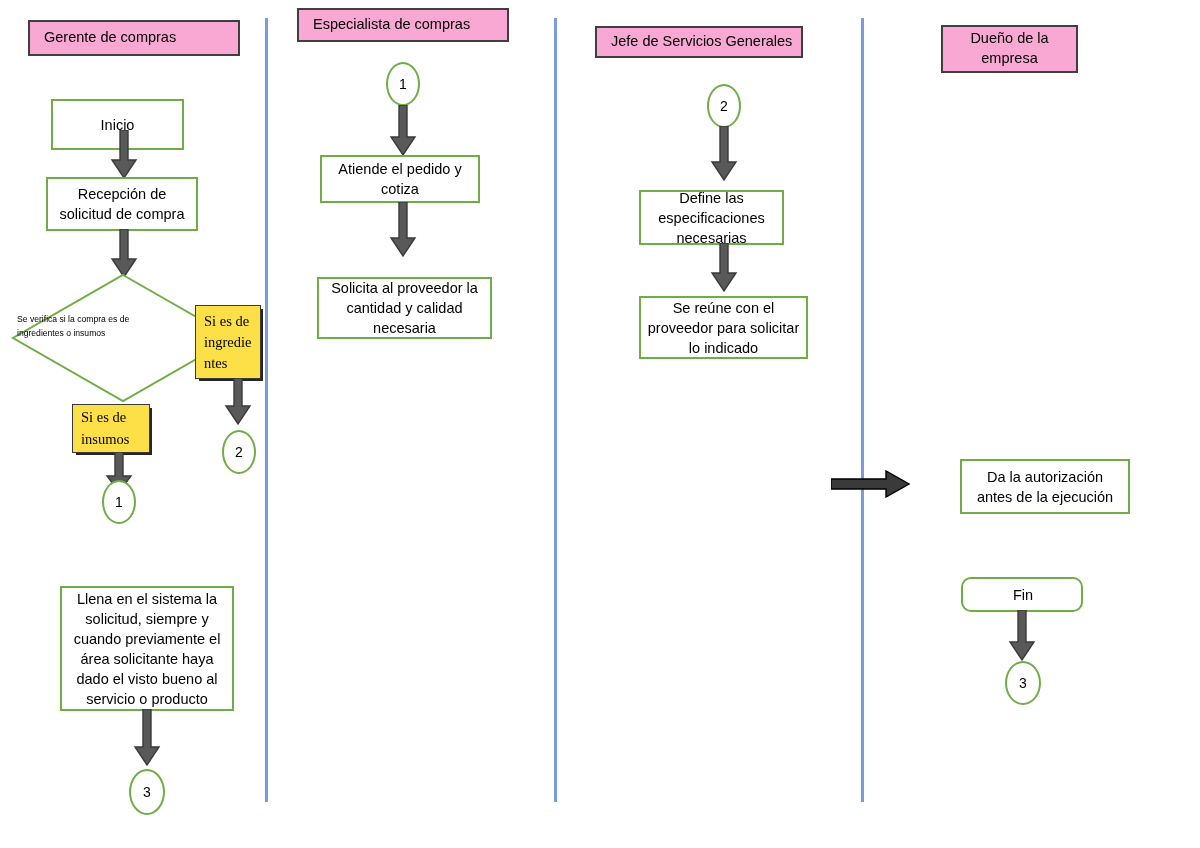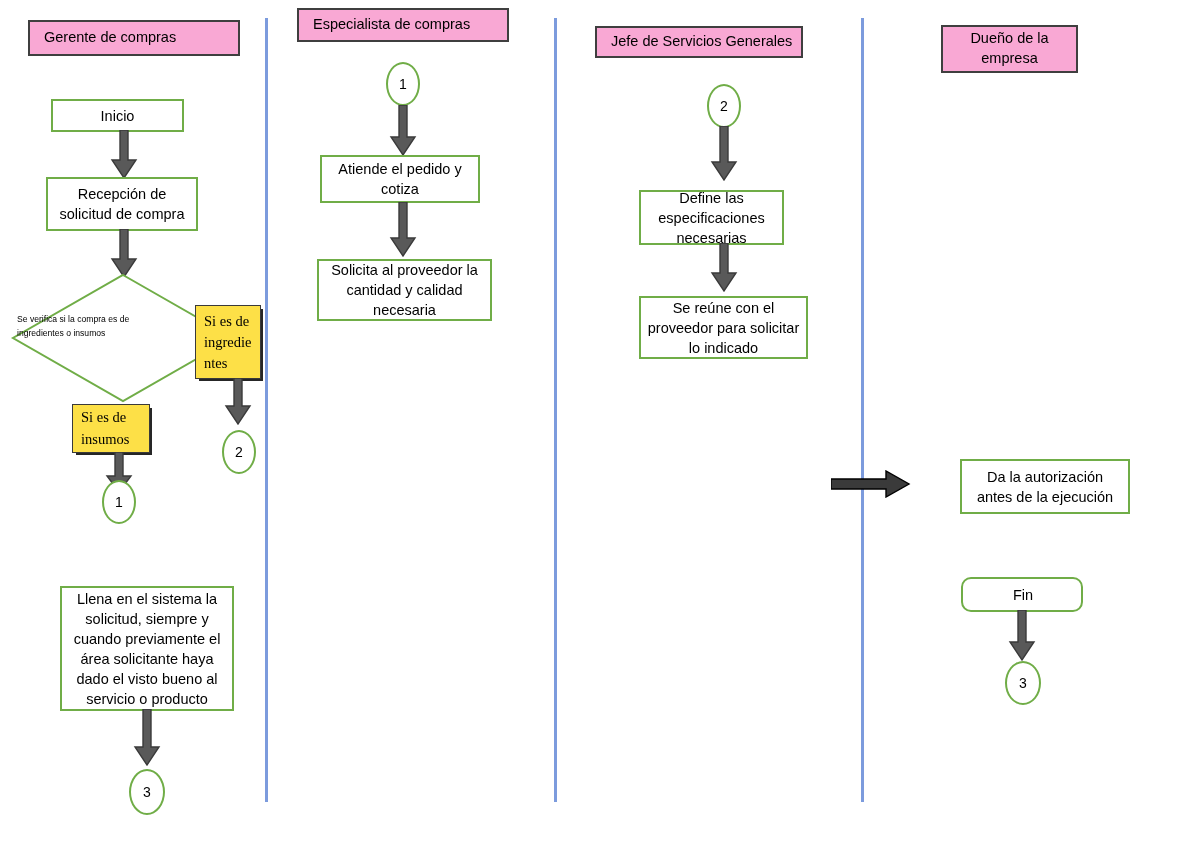--- a/index.html
+++ b/index.html
@@ -133,21 +133,21 @@
 
   <div class="lane-header" style="left:28px; top:20px; width:212px; height:36px;">Gerente de compras</div>
 
   <div class="lane-header" style="left:297px; top:8px; width:212px; height:34px;">Especialista de compras</div>
 
   <div class="lane-header" style="left:595px; top:26px; width:208px; height:32px;">Jefe de Servicios Generales</div>
 
   <div class="lane-header center" style="left:941px; top:25px; width:137px; height:48px; white-space:pre-line;">Dueño de la
 empresa</div>
 
-  <div class="gbox" style="left:51px; top:99px; width:133px; height:33px;">Inicio</div>
+  <div class="gbox" style="left:51px; top:99px; width:133px; height:51px;">Inicio</div>
 
   <div class="arrow-down" style="left:109px; top:130px;">
     <svg width="30" height="50" viewBox="0 0 30 50">
       <polygon points="11,0 19,0 19,30 27,30 15,48 3,30 11,30" fill="#595959" stroke="#3A3A3A" stroke-width="1.4"></polygon>
     </svg>
   </div>
 
   <div class="gbox" style="left:46px; top:177px; width:152px; height:54px; white-space:pre-line;">Recepción de
 solicitud de compra</div>
 
@@ -206,21 +206,21 @@
   </div>
 
   <div class="gbox" style="left:320px; top:155px; width:160px; height:48px;">Atiende el pedido y cotiza</div>
 
   <div class="arrow-down" style="left:388px; top:202px;">
     <svg width="30" height="56" viewBox="0 0 30 56">
       <polygon points="11,0 19,0 19,36 27,36 15,54 3,36 11,36" fill="#595959" stroke="#3A3A3A" stroke-width="1.4"></polygon>
     </svg>
   </div>
 
-  <div class="gbox" style="left:317px; top:259px; width:175px; height:62px;">Solicita al proveedor la cantidad y calidad necesaria</div>
+  <div class="gbox" style="left:317px; top:277px; width:175px; height:62px;">Solicita al proveedor la cantidad y calidad necesaria</div>
 
   <div class="gcircle" style="left:707px; top:84px; width:34px; height:44px;">2</div>
 
   <div class="arrow-down" style="left:709px; top:126px;">
     <svg width="30" height="56" viewBox="0 0 30 56">
       <polygon points="11,0 19,0 19,36 27,36 15,54 3,36 11,36" fill="#595959" stroke="#3A3A3A" stroke-width="1.4"></polygon>
     </svg>
   </div>
 
   <div class="gbox" style="left:639px; top:190px; width:145px; height:55px;">Define las especificaciones necesarias</div>

